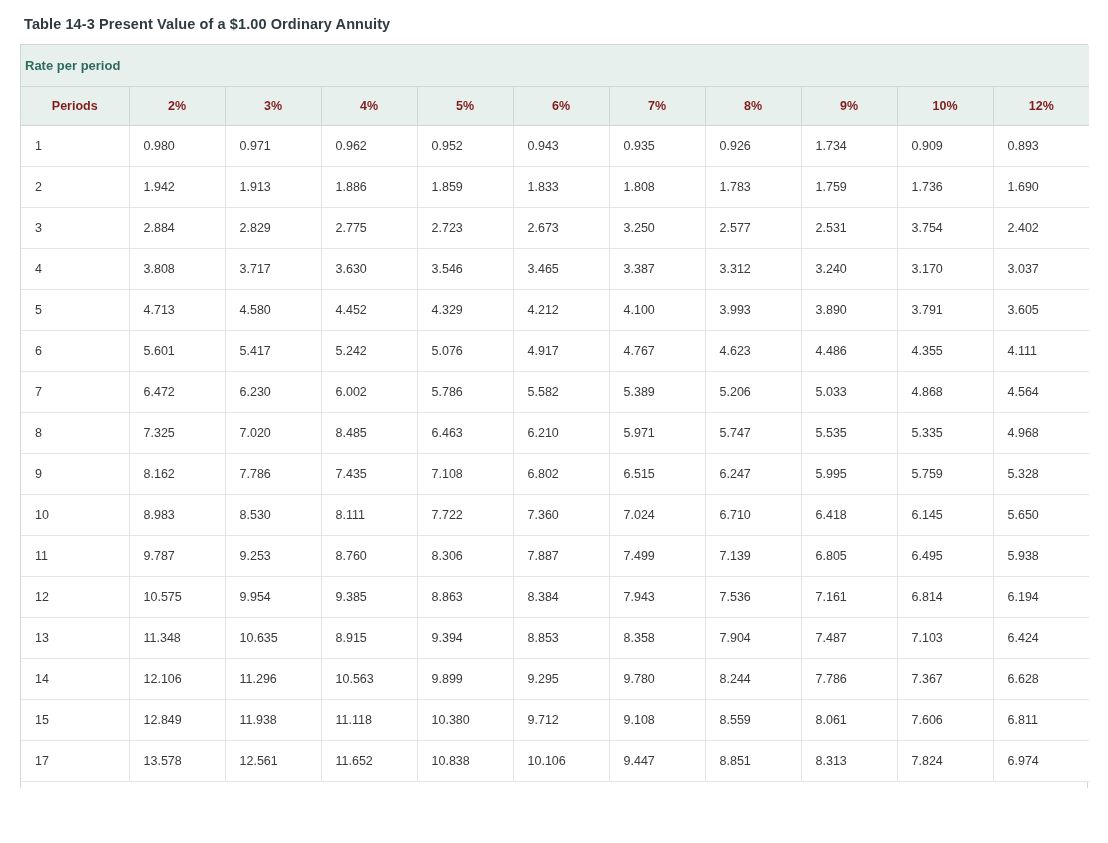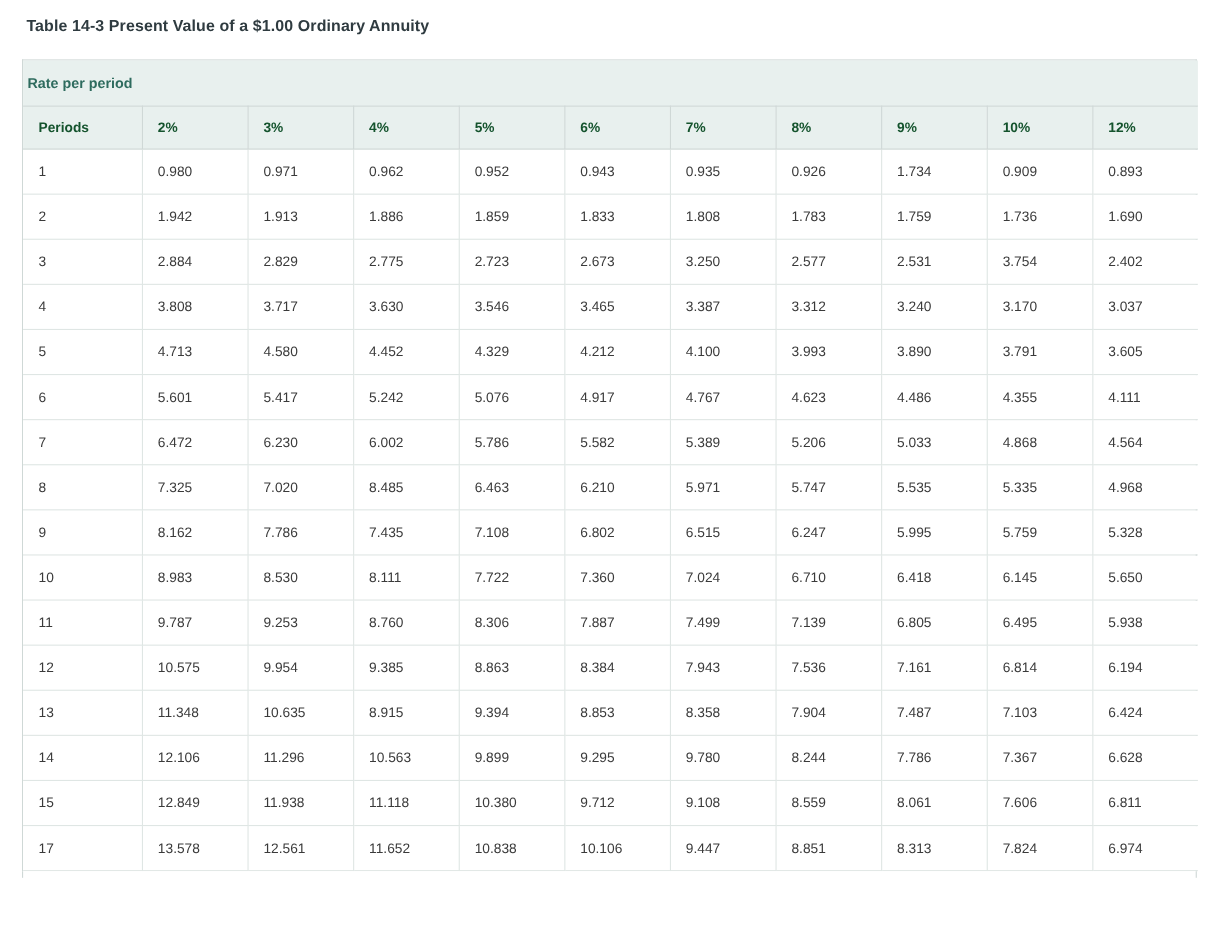--- a/index.html
+++ b/index.html
@@ -15,21 +15,21 @@
     overflow: hidden;
   }
   .page {
     padding: 10px 20px 0 20px;
     box-sizing: border-box;
   }
   .table-title {
     font-size: 14.5px;
     font-weight: bold;
     color: #2f3b40;
-    margin: 6px 0 22px 4px;
+    margin: 6px 0 12px 4px;
     letter-spacing: 0.1px;
   }
   .table-wrap {
     border: 1px solid #cfd8d6;
     border-bottom: none;
     box-sizing: border-box;
     width: 1068px;
   }
   table.annuity {
     border-collapse: collapse;
@@ -45,24 +45,24 @@
     color: #2e6b5e;
     font-size: 13px;
     font-weight: bold;
     text-align: left;
     padding: 13px 4px;
     border-right: 1px solid #cfd8d6;
     border-bottom: 1px solid #cfd8d6;
   }
   tr.col-header th {
     background: #e8f0ee;
-    color: #14532d;
+    color: #7f1d1d;
     font-size: 12.5px;
     font-weight: bold;
-    text-align: left;
+    text-align: center;
     padding: 12px 14px;
     border-right: 1px solid #cfd8d6;
     border-bottom: 1px solid #cfd8d6;
   }
   tr.col-header th:last-child,
   tr.group-header th:last-child {
     border-right: none;
   }
   table.annuity td {
     background: #ffffff;

